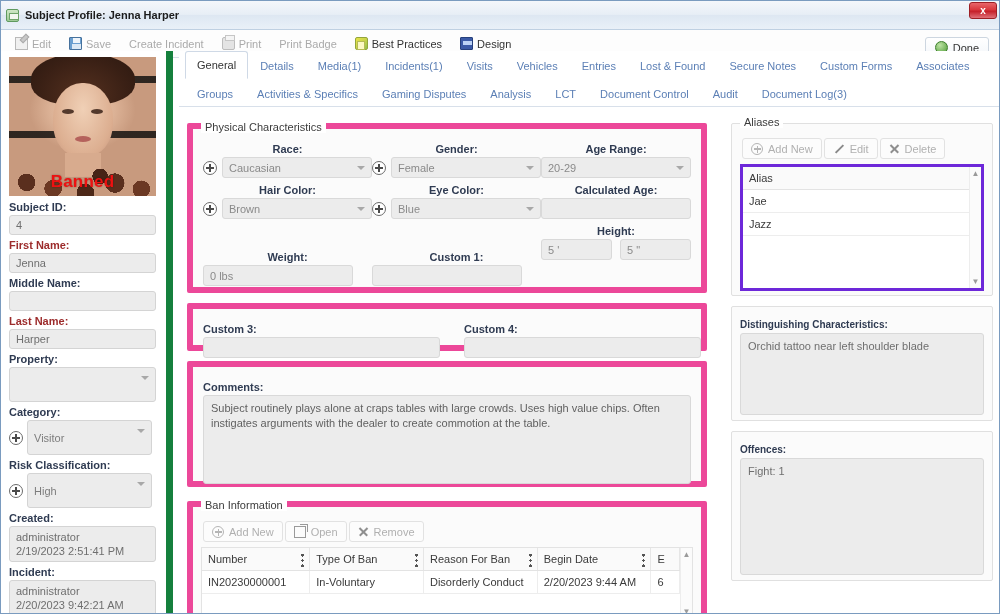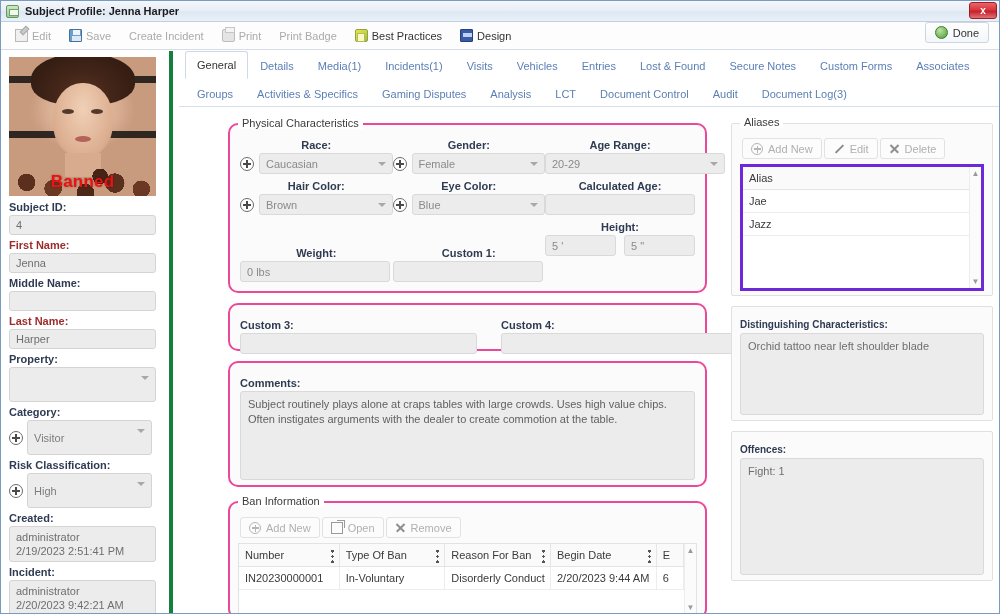--- a/index.html
+++ b/index.html
@@ -14,21 +14,21 @@
   #app {
     position: relative;
     width: 1000px; height: 614px;
     background: #ffffff;
     border: 1px solid #7a9bbf;
     overflow: hidden;
   }
 
   
   .titlebar {
-    height: 21px;
+    height: 29px;
     background: linear-gradient(to bottom, #f4f7fb 0%, #e7eef6 48%, #dde7f2 50%, #e9f0f8 100%);
     border-bottom: 1px solid #bfd0e2;
     display: flex; align-items: center;
     padding: 0 2px 0 5px;
     position: relative;
   }
   .title-icon {
     width: 13px; height: 13px;
     border: 1px solid #5f9a5f;
     background: linear-gradient(to bottom,#cfe7c6,#9ec996);
@@ -71,21 +71,21 @@
     margin-right: 2px;
     border: 1px solid transparent;
     border-radius: 3px;
     background: transparent;
     font-size: 11px; color: #aaaaaa;
     white-space: nowrap;
     cursor: default;
   }
   .tbtn.enabled { color: #333333; cursor: pointer; }
   .done-btn {
-    position: absolute; right: 10px; top: 0;
+    position: absolute; right: 10px; top: 7px;
     height: 21px; padding: 0 9px;
     display: inline-flex; align-items: center; gap: 5px;
     border: 1px solid #cdd6e0; border-radius: 3px;
     background: linear-gradient(to bottom,#ffffff,#f3f6fa);
     font-size: 11px; color: #333; cursor: pointer;
   }
 
   
   .ico { width: 13px; height: 13px; display: inline-block; position: relative; flex: 0 0 auto; }
   .ico-edit { background: #f0f0f0; border: 1px solid #b9b9b9; }
@@ -151,21 +151,21 @@
   }
   .tabs-underline {
     height: 1px; background: #d8e0ea; margin-top: -1px;
   }
 
   
   .leftpanel {
     position: absolute; left: 0; top: 50px; width: 172px; bottom: 0;
     background: #ffffff;
     padding: 6px 12px 0 8px;
-    border-right: 4px solid #15803d;
+    border-right: 7px solid #15803d;
     overflow: hidden;
   }
   .photo {
     width: 147px; height: 139px;
     position: relative;
     overflow: hidden;
     background: #d8cfc8;
     margin-bottom: 5px;
   }
   .photo .bg {
@@ -241,26 +241,25 @@
     width:0;height:0;border-left:4px solid transparent;border-right:4px solid transparent;border-top:4px solid #a8a8a8;
   }
   .row-with-plus { display:flex; align-items:center; gap:4px; }
   .row-with-plus .ro-select { width: 125px; }
 
   
   .center {
     position: absolute; left: 186px; top: 122px; width: 520px; bottom: 4px;
   }
   .group {
-    border: 2px solid #ec4899;
-    border-radius: 10px;
+    border: 6px solid #ec4899;
+    border-radius: 2px;
     background: #fbfbfb;
     position: relative;
     padding: 14px 10px 8px 10px;
-    margin-left: 41px;
   }
   .group > .glegend {
     position: absolute; top: -8px; left: 8px;
     background: #ffffff; padding: 0 4px;
     font-size: 11px; color: #3b3b3b;
   }
   .f-label {
     font-size: 11px; font-weight: bold; color: #2f3b52;
     display:block; margin-bottom: 2px;
   }
@@ -544,21 +543,21 @@
               <span class="caret"></span>
             </div>
           </div>
 
           <label class="f-label" style="margin-top:32px;">Custom 1:</label>
           <div class="ri" style="width:150px;"></div>
         </div>
 
         <div class="pc-col pc-col3">
           <label class="f-label">Age Range:</label>
-          <div class="rs" style="width:180px;">
+          <div class="rs" style="width:150px;">
             <span>20-29</span>
             <span class="caret"></span>
           </div>
 
           <label class="f-label" style="margin-top:6px;">Calculated Age:</label>
           <div class="ri" style="width:150px;"></div>
 
           <label class="f-label" style="margin-top:6px;">Height:</label>
           <div style="display:flex; gap:8px;">
             <div class="ri" style="width:71px;">5 '</div>

